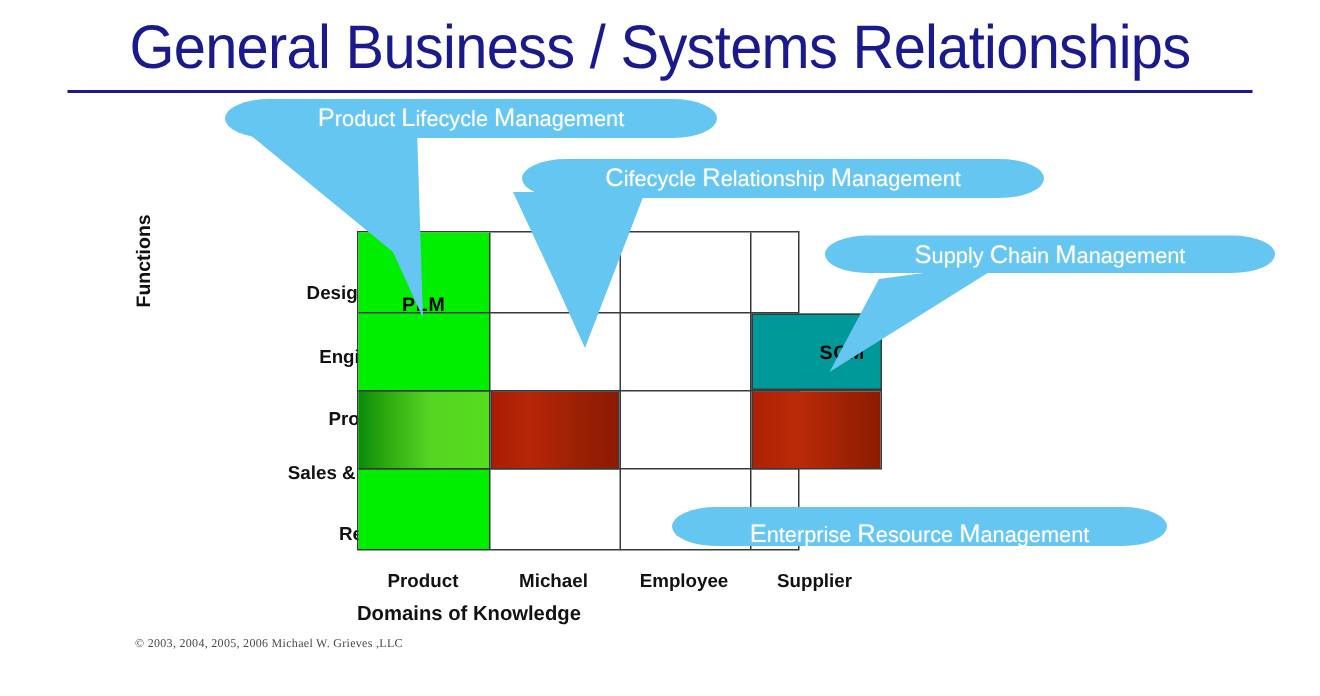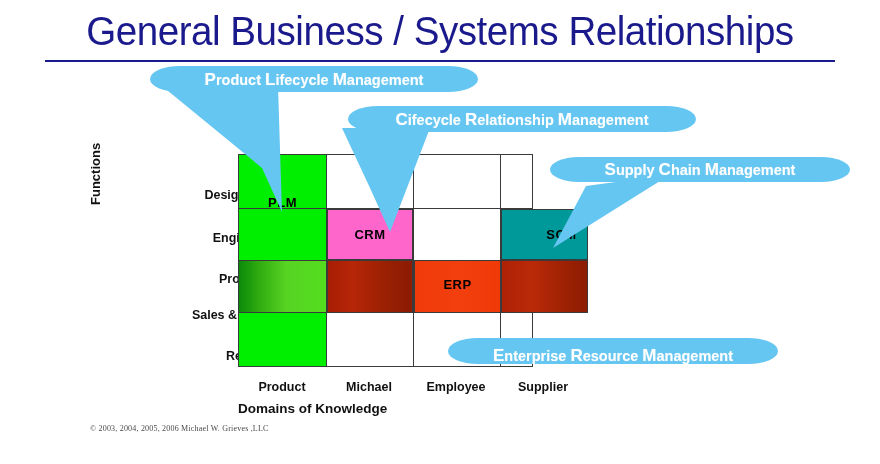--- a/index.html
+++ b/index.html
@@ -212,21 +212,21 @@
   
   .callout {
     position: absolute;
   }
   .bubble {
     position: absolute;
     background: #66c6f2;
     border-radius: 50px / 22px;
     color: #ffffff;
     font-size: 14.5px;
-    font-weight: bold;
+    font-weight: normal;
     text-align: center;
     white-space: nowrap;
     line-height: 1.0;
     display: flex;
     align-items: center;
     justify-content: center;
     text-shadow: 0px 0px 1px rgba(255,255,255,0.35);
   }
   .bubble .cap {
     font-size: 17px;
@@ -268,32 +268,26 @@
   <div class="row-label" style="top:308px;">Sales &amp; Service</div>
   <div class="row-label" style="top:349px;">Recycling</div>
 
   <div id="matrix">
 
     <div class="cell" id="cell-plm-col">
       <div class="cell-label" id="label-plm">PLM</div>
     </div>
     <div class="cell" id="cell-plm-band"></div>
 
-    <div class="cell" id="cell-crm">
-      <div class="cell-label" id="label-crm">CRM</div>
-    </div>
 
     <div class="cell" id="cell-scm">
       <div class="cell-label" id="label-scm">SCM</div>
     </div>
 
     <div class="cell" id="cell-erp-cust"></div>
-    <div class="cell" id="cell-erp-emp">
-      <div class="cell-label" id="label-erp">ERP</div>
-    </div>
     <div class="cell" id="cell-erp-sup"></div>
 
     <div class="gline-v" style="left:87px;"></div>
     <div class="gline-v" style="left:174px;"></div>
     <div class="gline-v" style="left:261px;"></div>
 
     <div class="gline-h" style="top:53px;"></div>
     <div class="gline-h" style="top:105px;"></div>
     <div class="gline-h" style="top:157px;"></div>
   </div>

